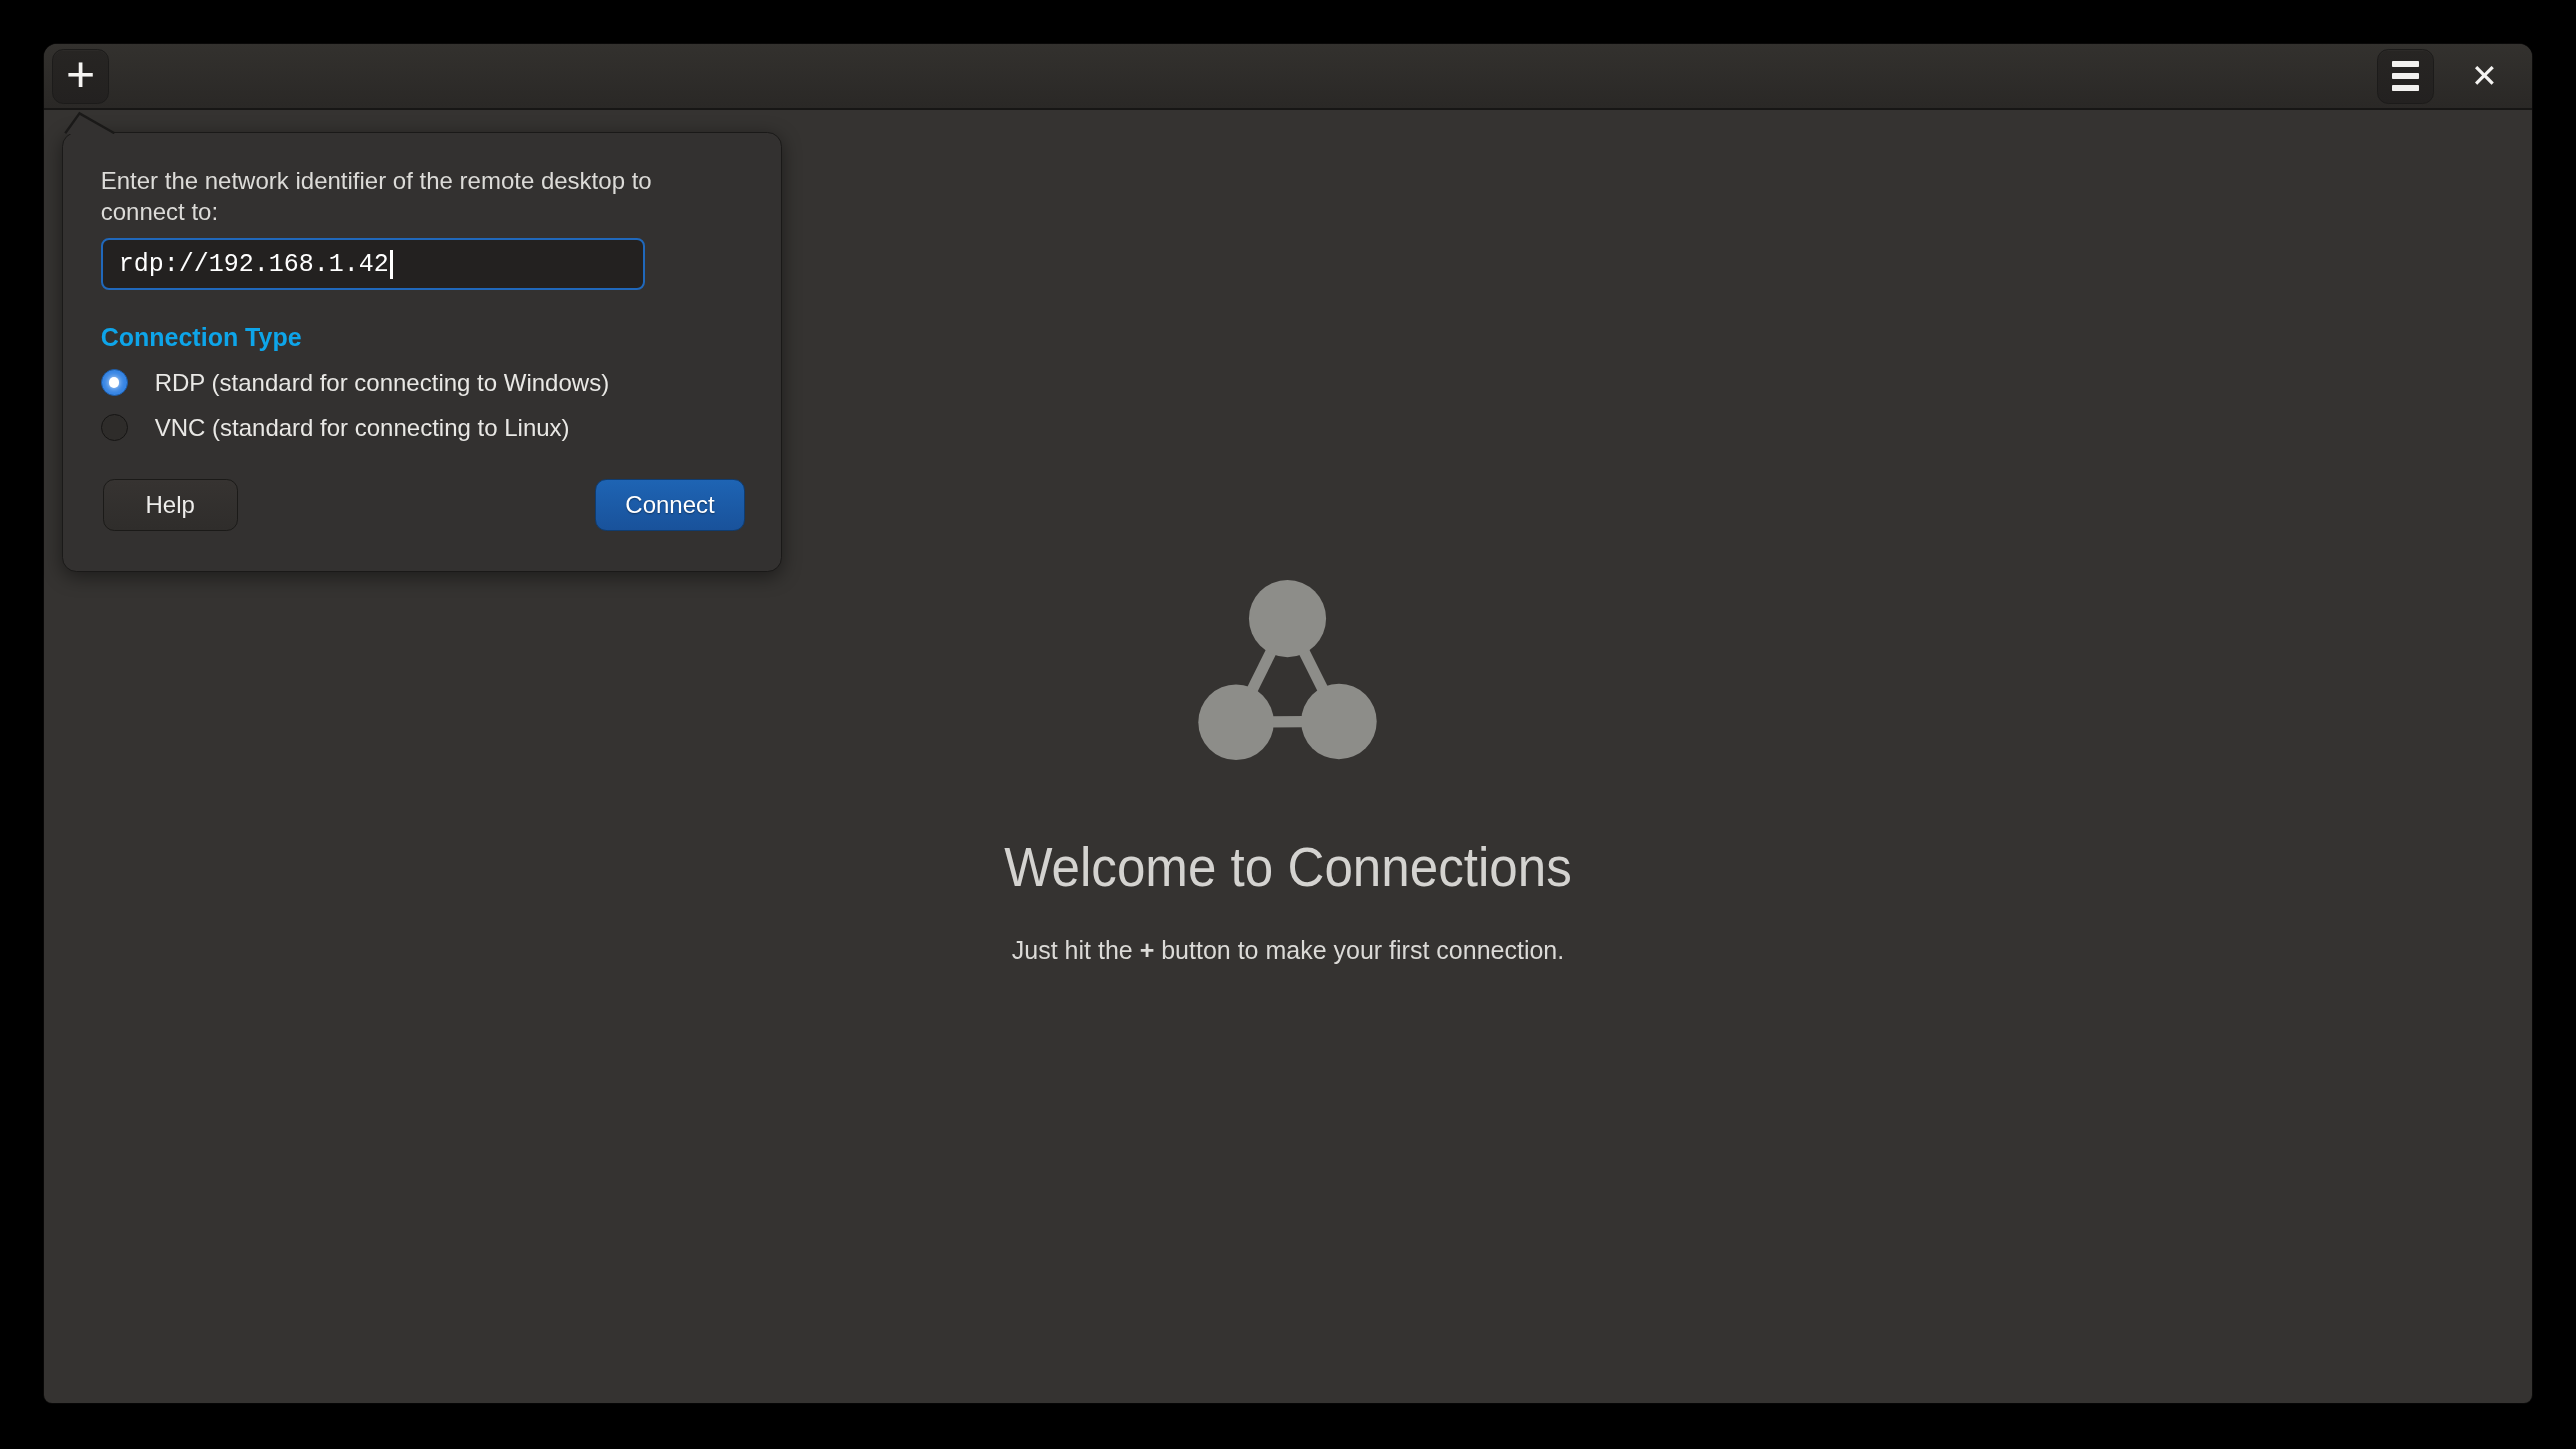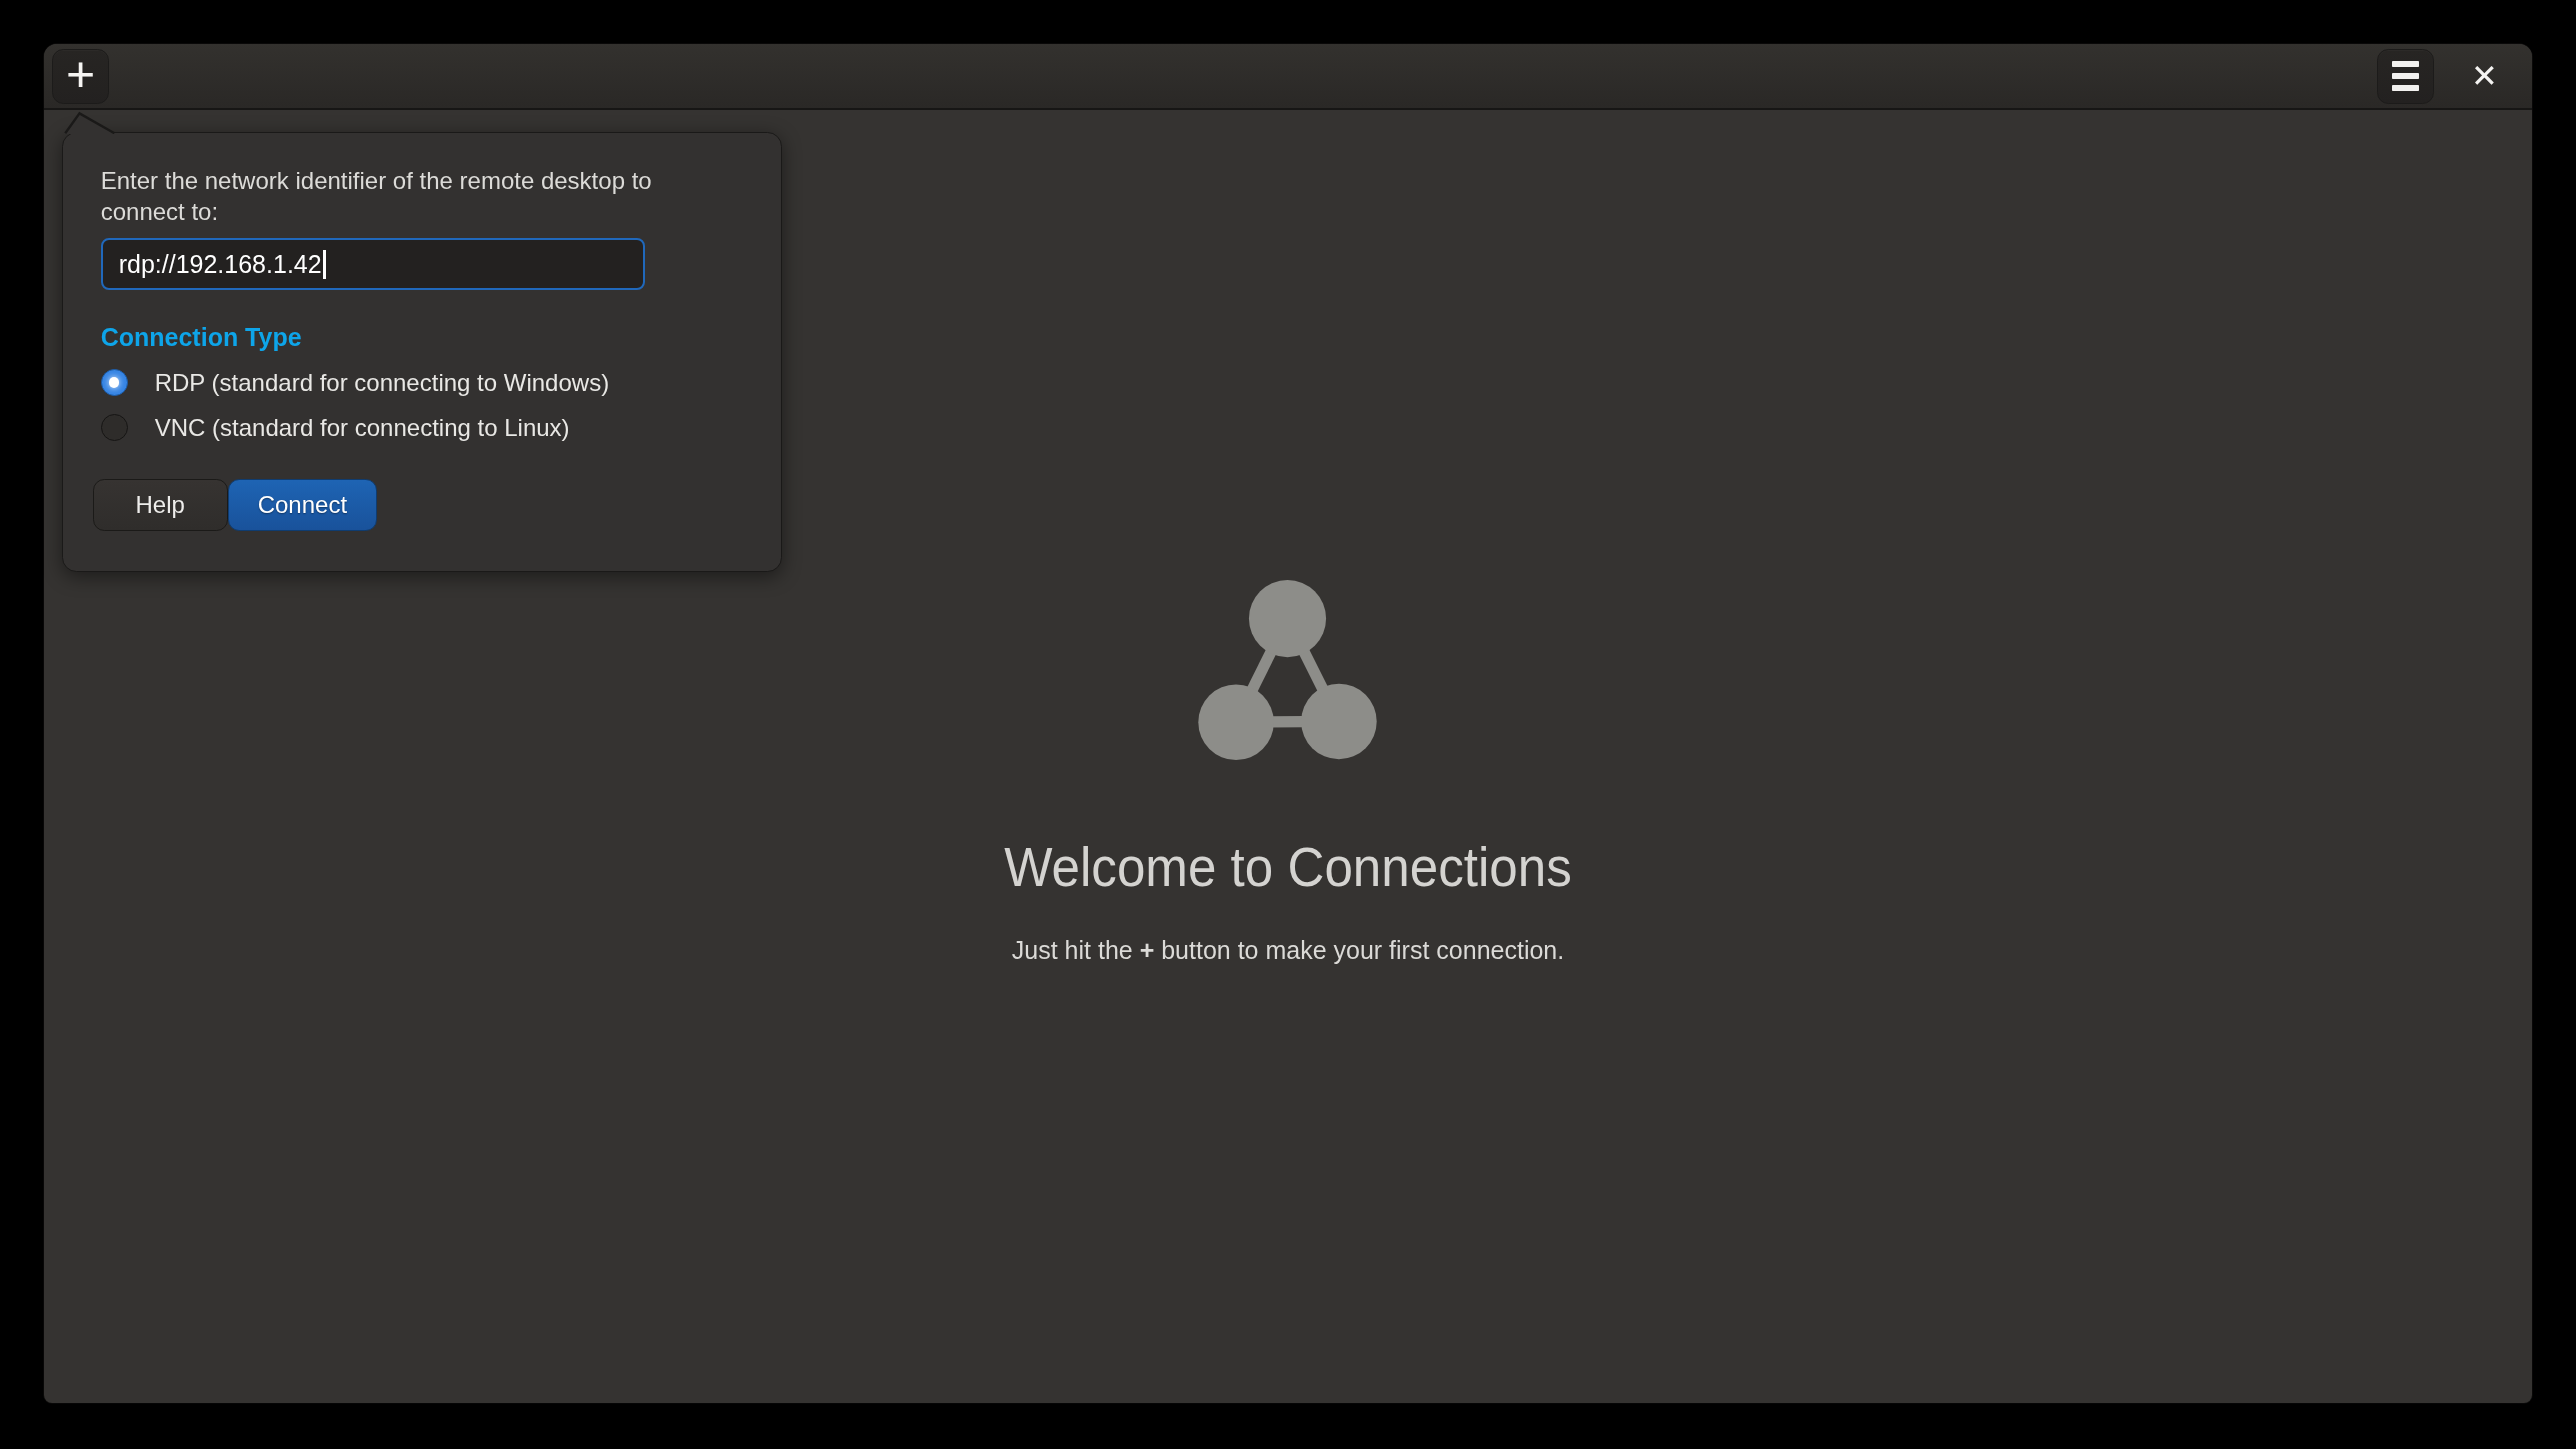--- a/index.html
+++ b/index.html
@@ -116,20 +116,21 @@
     border: 2.4px solid #2068bb;
     border-radius: 8px;
     display: flex;
     align-items: center;
     padding: 0 16px;
     cursor: text;
   }
   .entry-text {
     color: #ffffff;
     font-size: 25px;
+    font-family: Liberation Mono, monospace;
   }
   .caret {
     display: inline-block;
     width: 2.4px; height: 29px;
     background: #ffffff;
     margin-left: 1.6px;
   }
   .section-heading {
     position: absolute;
     left: 38px; top: 190px;
@@ -169,23 +170,24 @@
     border-radius: 50%;
     background: #ffffff;
     box-shadow: 0 0 6.4px rgba(255,255,255,0.9);
   }
   .radio-label {
     font-size: 24px;
     color: #e9e8e5;
   }
   .popover-actions {
     position: absolute;
-    left: 30px; right: 36px; top: 346px;
-    display: flex;
-    justify-content: flex-start;
+    left: 40px; right: 36px; top: 346px;
+    display: flex;
+    justify-content: space-between;
+    gap: 40px;
   }
   .btn {
     height: 52px;
     border-radius: 11.3px;
     font-size: 24px;
     font-family: inherit;
     cursor: pointer;
     padding: 0 29px;
   }
   .btn.help {

